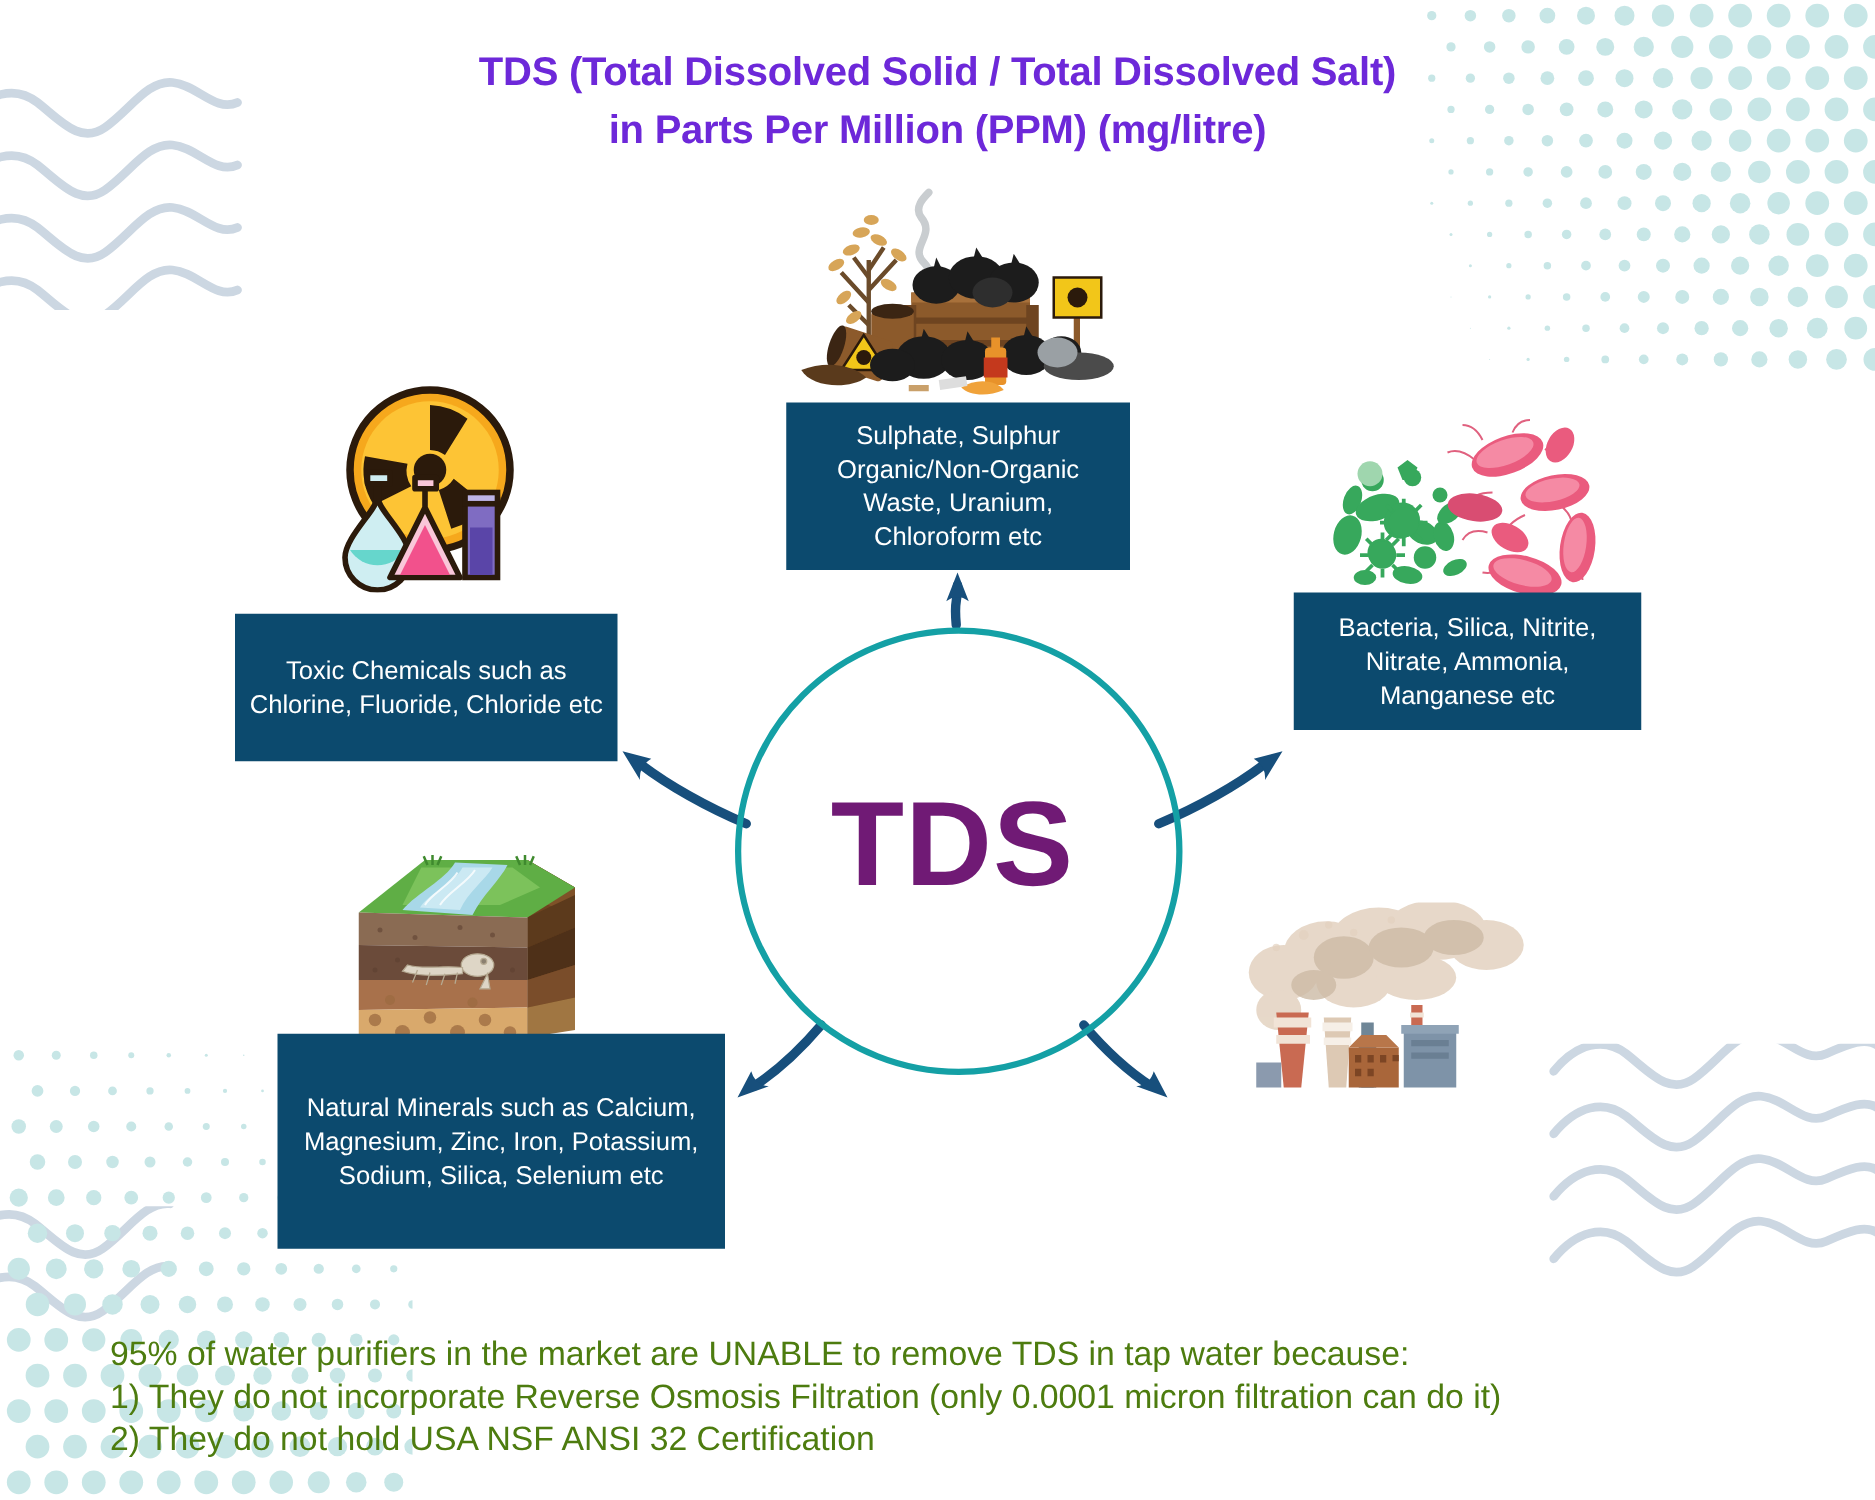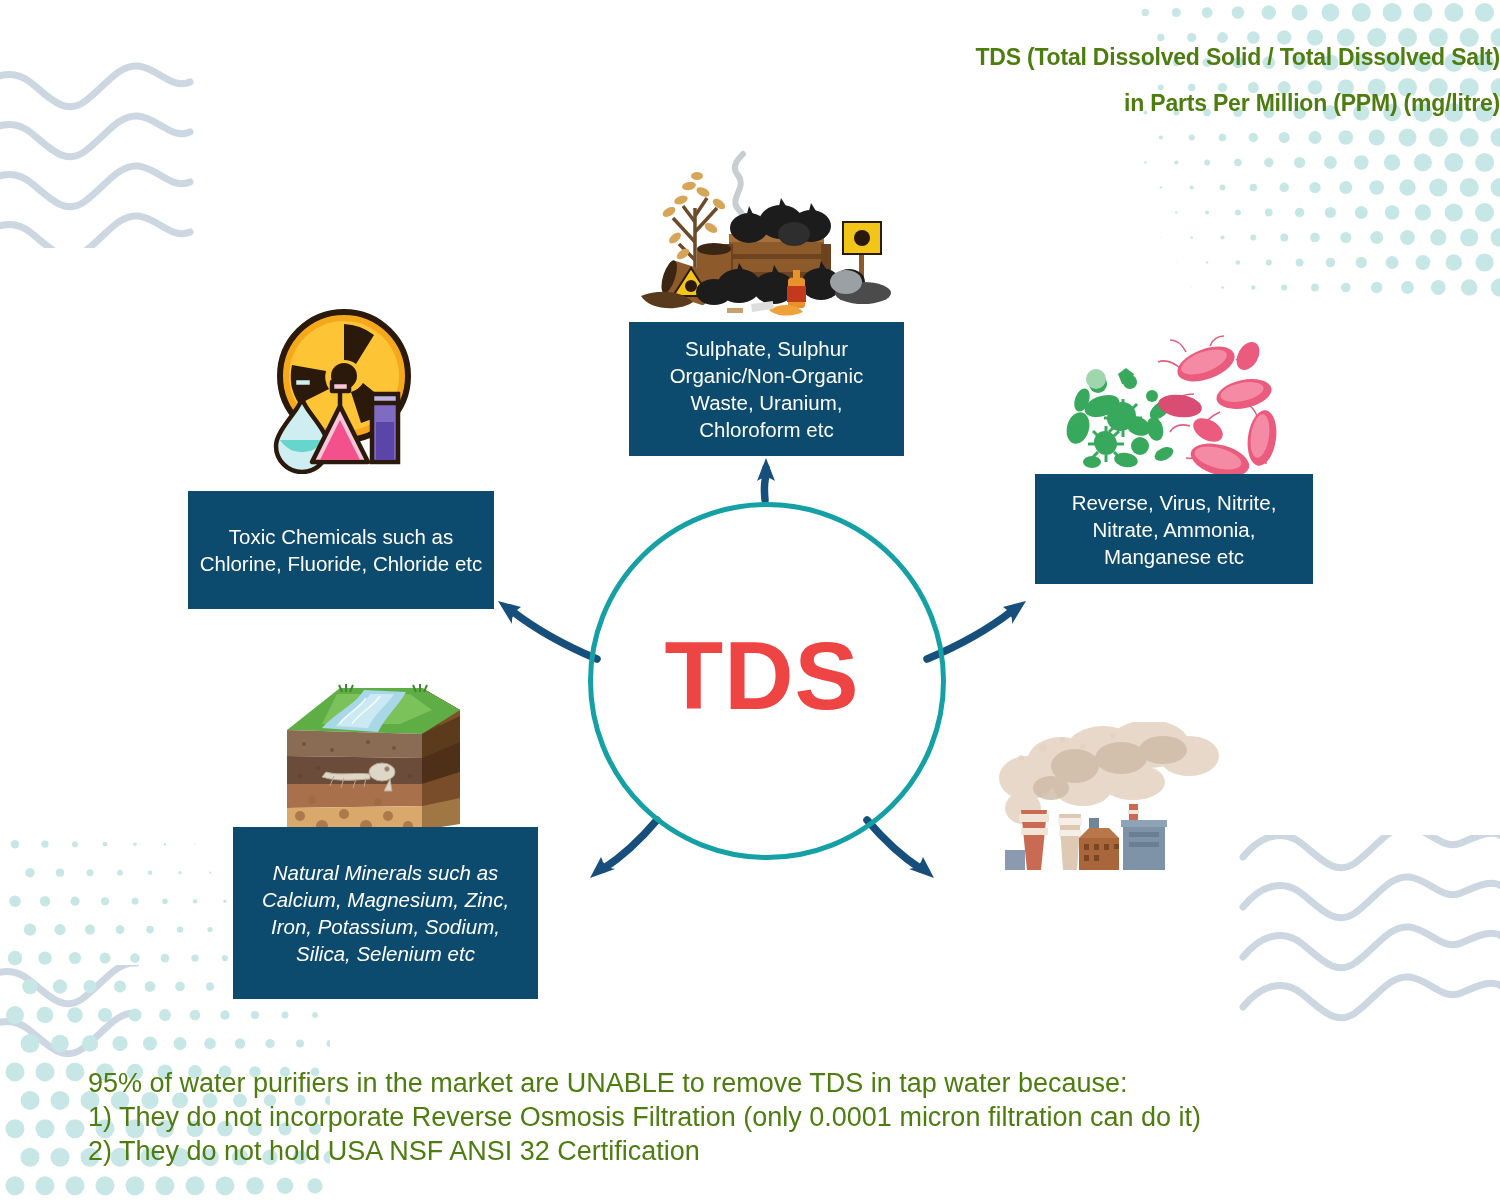--- a/index.html
+++ b/index.html
@@ -9,43 +9,43 @@
 
   
   .decor{position:absolute;pointer-events:none;}
   #waves-tl{left:-28px;top:18px;}
   #waves-bl{left:-30px;top:965px;}
   #waves-br{left:1235px;top:835px;}
   #dots-tr{right:0;top:0;}
   #dots-bl{left:0;top:830px;}
 
   
-  .title{position:absolute;left:0;top:34px;width:1500px;text-align:right;
-         color:#4d7c0f;font-weight:bold;font-size:23px;line-height:46px;
+  .title{position:absolute;left:0;top:34px;width:1500px;text-align:center;
+         color:#6d28d9;font-weight:bold;font-size:32px;line-height:46px;
          letter-spacing:-0.2px;}
   .title .l2{display:block;}
 
   
   .circle{position:absolute;left:588px;top:502px;width:348px;height:348px;
           border:5px solid #14a0a5;border-radius:50%;background:transparent;}
   .circle-label{position:absolute;left:588px;top:502px;width:348px;height:348px;
           display:flex;align-items:center;justify-content:center;
-          color:#ef4444;font-size:96px;font-weight:bold;letter-spacing:1px;}
+          color:#701a75;font-size:96px;font-weight:bold;letter-spacing:1px;}
 
   
   #arrows{position:absolute;left:0;top:0;}
 
   
   .box{position:absolute;background:#0c4a6e;color:#ffffff;
        display:flex;align-items:center;justify-content:center;text-align:center;
        font-size:20.5px;line-height:27px;padding:8px 10px;box-sizing:border-box;}
   #box-chem {left:188px; top:462px;  width:306px; height:118px;margin-top:29px;}
   #box-waste{left:629px; top:322px;  width:275px; height:134px;}
   #box-bact {left:1035px;top:474px;  width:278px; height:110px;}
-  #box-min  {left:233px; top:827px;  width:305px; height:172px;font-style:italic;}
+  #box-min  {left:222px; top:827px;  width:358px; height:172px;}
   #box-metal{left:940px; top:862px;  width:315px; height:120px;}
 
   
   .icon{position:absolute;}
   #ic-chem {left:266px; top:304px;}
   #ic-waste{left:631px; top:150px;}
   #ic-bact {left:1060px;top:334px;}
   #ic-min  {left:282px; top:680px;}
   #ic-factory{left:963px;top:722px;}
 
@@ -699,21 +699,21 @@
     <rect x="160" y="100" width="42" height="48" fill="#7e93a8"></rect>
     <rect x="158" y="98" width="46" height="7" fill="#8fa3b6"></rect>
     <g fill="#6a7f93">
       <rect x="166" y="110" width="30" height="5"></rect>
         <rect x="166" y="120" width="30" height="5"></rect>
     </g>
   </svg>
 
   <div class="box" id="box-chem">Toxic Chemicals such as Chlorine, Fluoride, Chloride etc</div>
   <div class="box" id="box-waste">Sulphate, Sulphur Organic/Non-Organic Waste, Uranium, Chloroform etc</div>
-  <div class="box" id="box-bact">Reverse, Virus, Nitrite, Nitrate, Ammonia, Manganese etc</div>
+  <div class="box" id="box-bact">Bacteria, Silica, Nitrite, Nitrate, Ammonia, Manganese etc</div>
   <div class="box" id="box-min">Natural Minerals such as Calcium, Magnesium, Zinc, Iron, Potassium, Sodium, Silica, Selenium etc</div>
 
   <div class="note">
     <span class="nl">95% of water purifiers in the market are UNABLE to remove TDS in tap water because:</span>
     <span class="nl">1) They do not incorporate Reverse Osmosis Filtration (only 0.0001 micron filtration can do it)</span>
     <span class="nl">2) They do not hold USA NSF ANSI 32 Certification</span>
   </div>
 
 </div>
 

